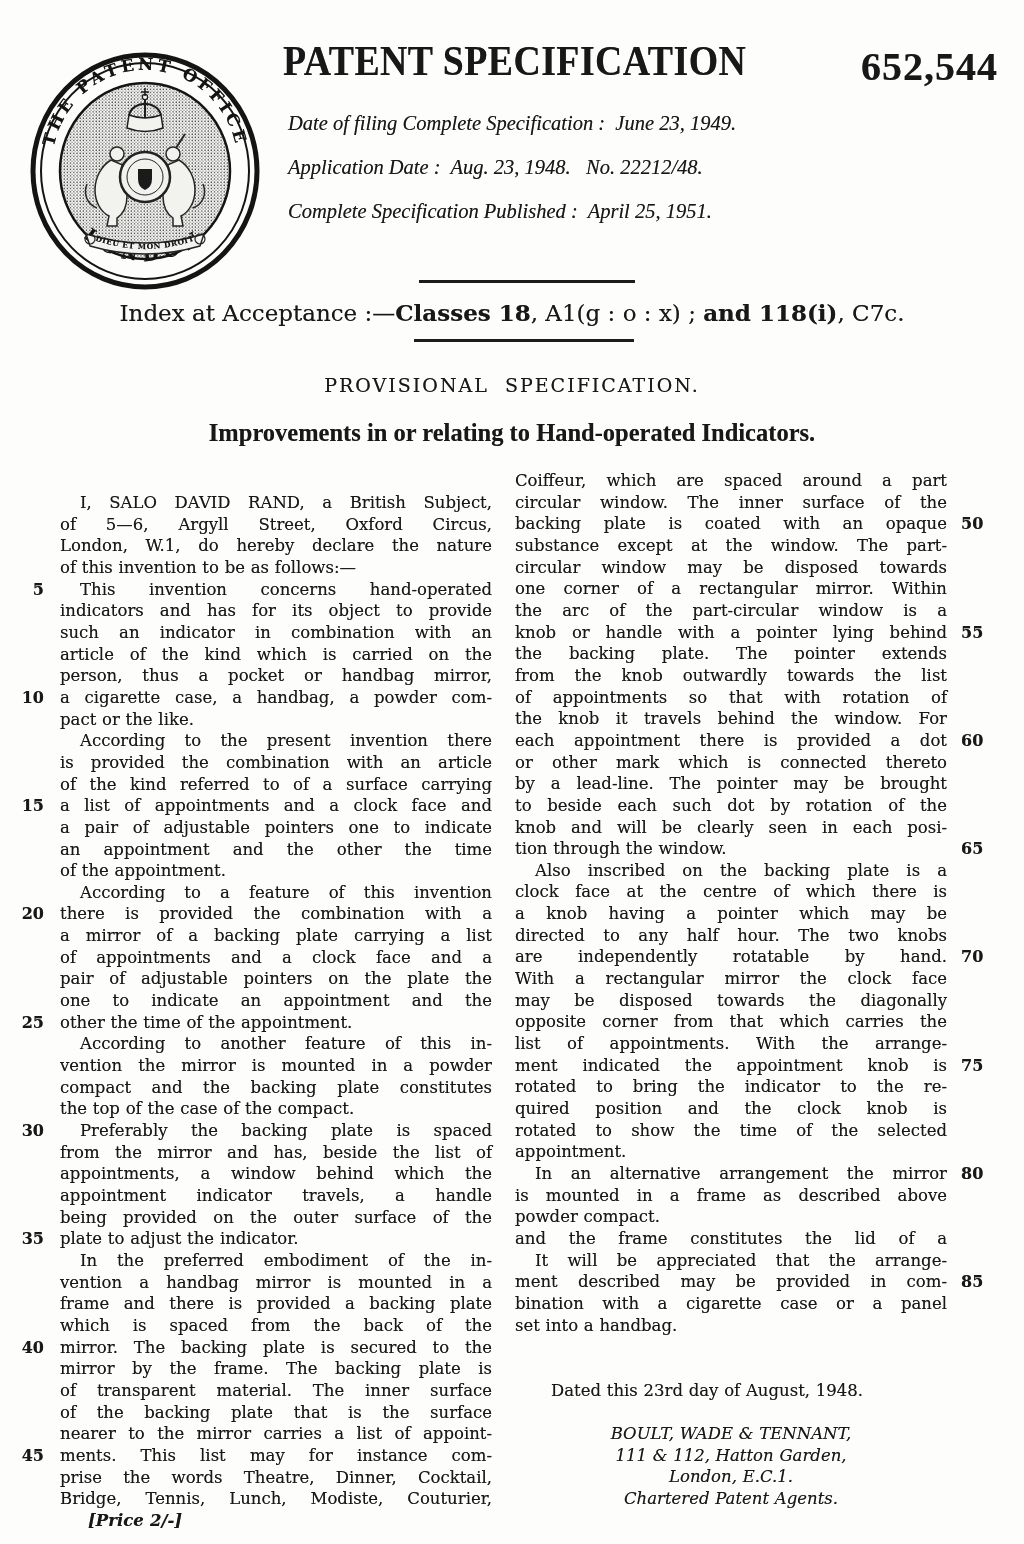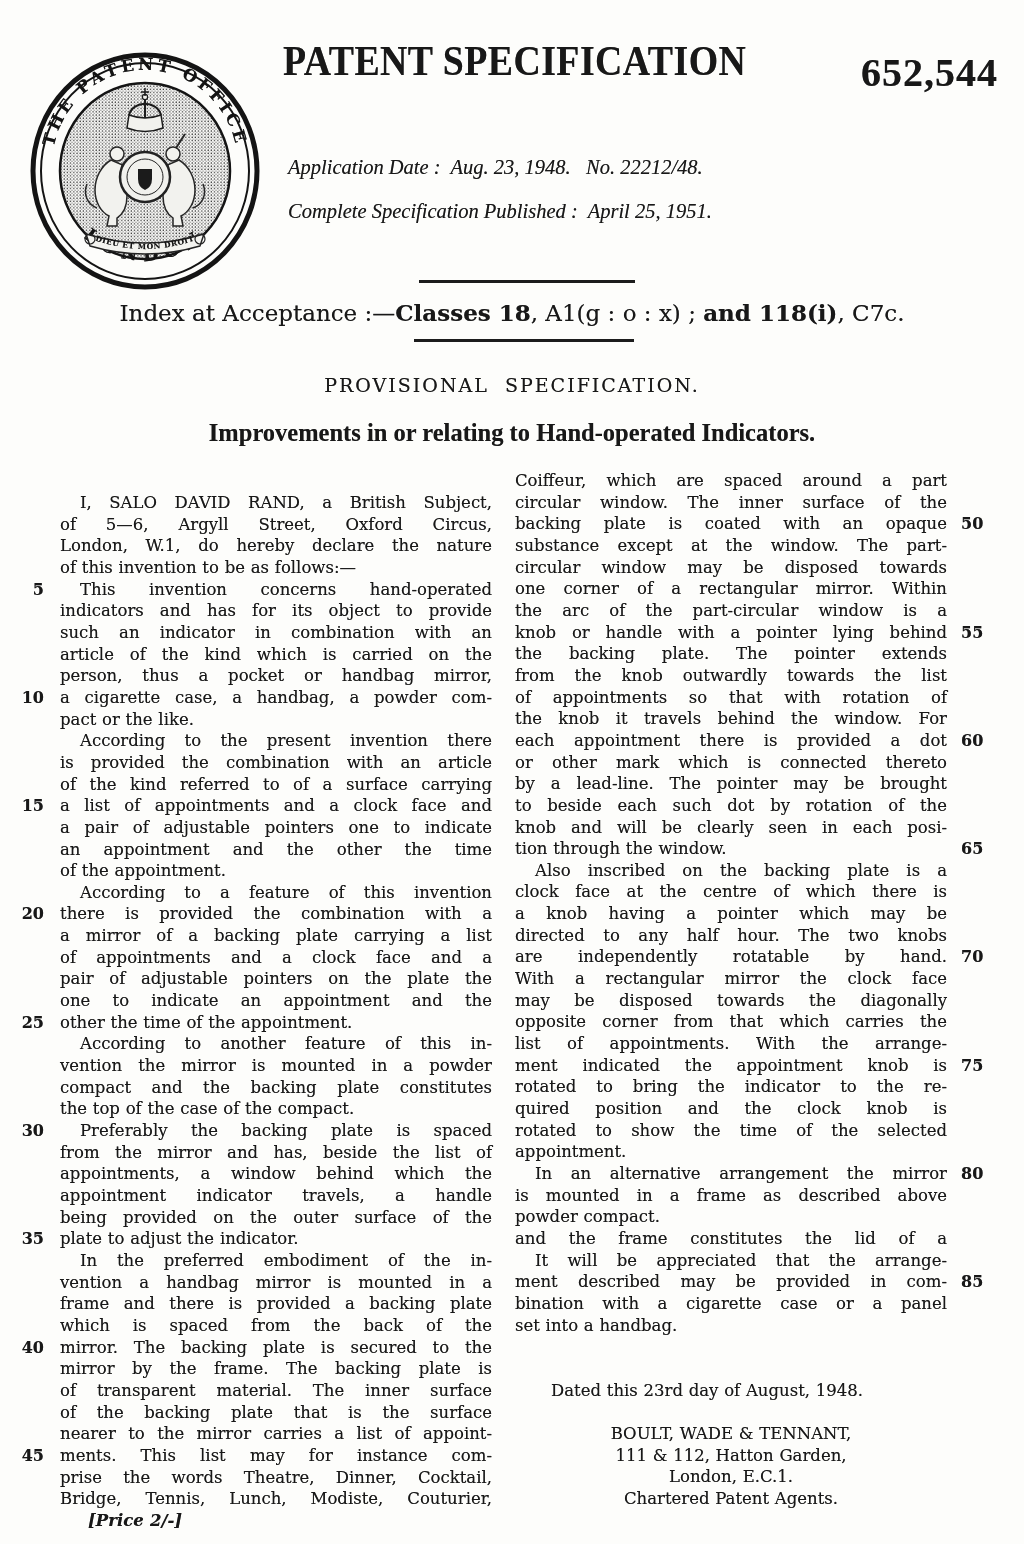--- a/index.html
+++ b/index.html
@@ -11,21 +11,21 @@
   }
   
   .seal{position:absolute;left:28px;top:50px;width:234px;height:242px;}
   .doc-title{
     position:absolute;left:283px;top:36px;
     font-family:"Liberation Serif",serif;font-weight:bold;font-size:43px;
     letter-spacing:.5px;white-space:nowrap;
     transform:scaleX(.88);transform-origin:0 50%;
   }
   .doc-number{
-    position:absolute;top:49px;right:26px;
+    position:absolute;top:43px;right:26px;
     font-family:"Liberation Serif",serif;font-weight:bold;font-size:40px;
     letter-spacing:1px;
   }
   .dateline{
     position:absolute;left:288px;white-space:pre;
     font-family:"Liberation Serif",serif;font-style:italic;font-size:20.5px;
   }
   .dl1{top:112px;} .dl2{top:156px;} .dl3{top:200px;}
   .rule{position:absolute;height:3px;background:#1c1c1c;}
   .rule1{left:419px;top:280px;width:216px;}
@@ -46,21 +46,21 @@
   
   .col{position:absolute;top:470px;width:432px;font-size:16.5px;}
   .col-left{left:60px;margin-top:22px;}
   .col-right{left:515px;}
   .bline{
     position:relative;height:21.66px;line-height:21.66px;
     text-align:justify;text-align-last:justify;word-spacing:.5px;
   }
   .bline.fi{text-indent:20px;}
   .bline.fe{text-align-last:left;}
-  .bline.fc{text-align:left;text-align-last:center;}
+  .bline.fc{text-align:left;text-align-last:center;font-style:italic;}
   .bline.fd{text-align-last:left;text-indent:36px;}
   .bline.fp{text-align-last:left;text-indent:28px;font-style:italic;font-weight:bold;}
   .lnum{
     position:absolute;top:0;font-weight:bold;font-size:16px;
     text-align-last:auto;text-indent:0;
   }
   .lnum.side-left{left:-44px;width:28px;text-align:right;}
   .lnum.side-right{left:446px;width:40px;text-align:left;}
 </style>
 </head>
@@ -125,20 +125,21 @@
       <circle cx="62" cy="189" r="5" fill="none" stroke="#232323" stroke-width="1.2"></circle>
       <circle cx="172" cy="189" r="5" fill="none" stroke="#232323" stroke-width="1.2"></circle>
       <text font-size="7.5" font-weight="bold" letter-spacing=".6" fill="#141414">
         <textPath href="#arcMotto" startOffset="50%" text-anchor="middle">DIEU ET MON DROIT</textPath>
       </text>
     </g>
   </svg>
 
   <div class="doc-title">PATENT SPECIFICATION</div>
   <div class="doc-number">652,544</div>
+  <div class="dateline dl1">Date of filing Complete Specification :  June 23, 1949.</div>
   <div class="dateline dl2">Application Date :  Aug. 23, 1948.   No. 22212/48.</div>
   <div class="dateline dl3">Complete Specification Published :  April 25, 1951.</div>
 
   <div class="rule rule1"></div>
 
   <div class="index-line"><span>Index at Acceptance :—</span><b>Classes 18</b><span>, A1(g : o : x) ; </span><b>and 118(i)</b><span>, C7c.</span></div>
 
   <div class="rule rule2"></div>
 
   <div class="section-heading">PROVISIONAL  SPECIFICATION.</div>

